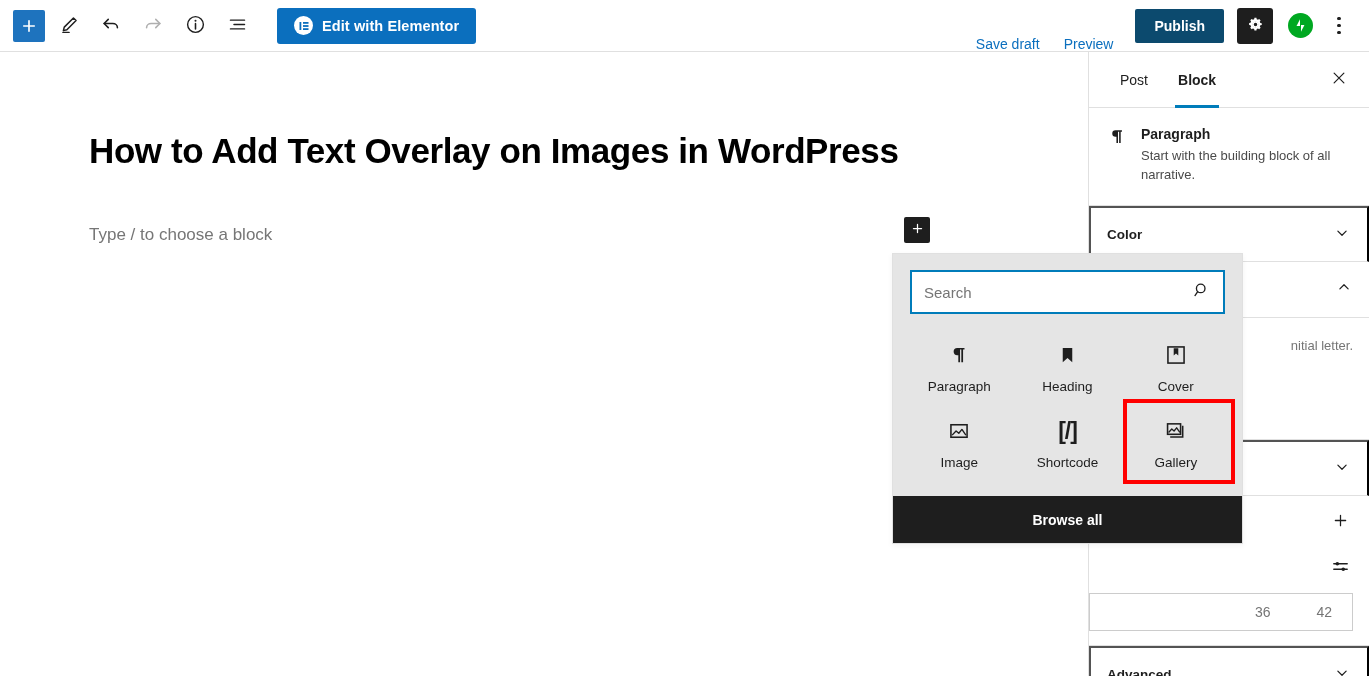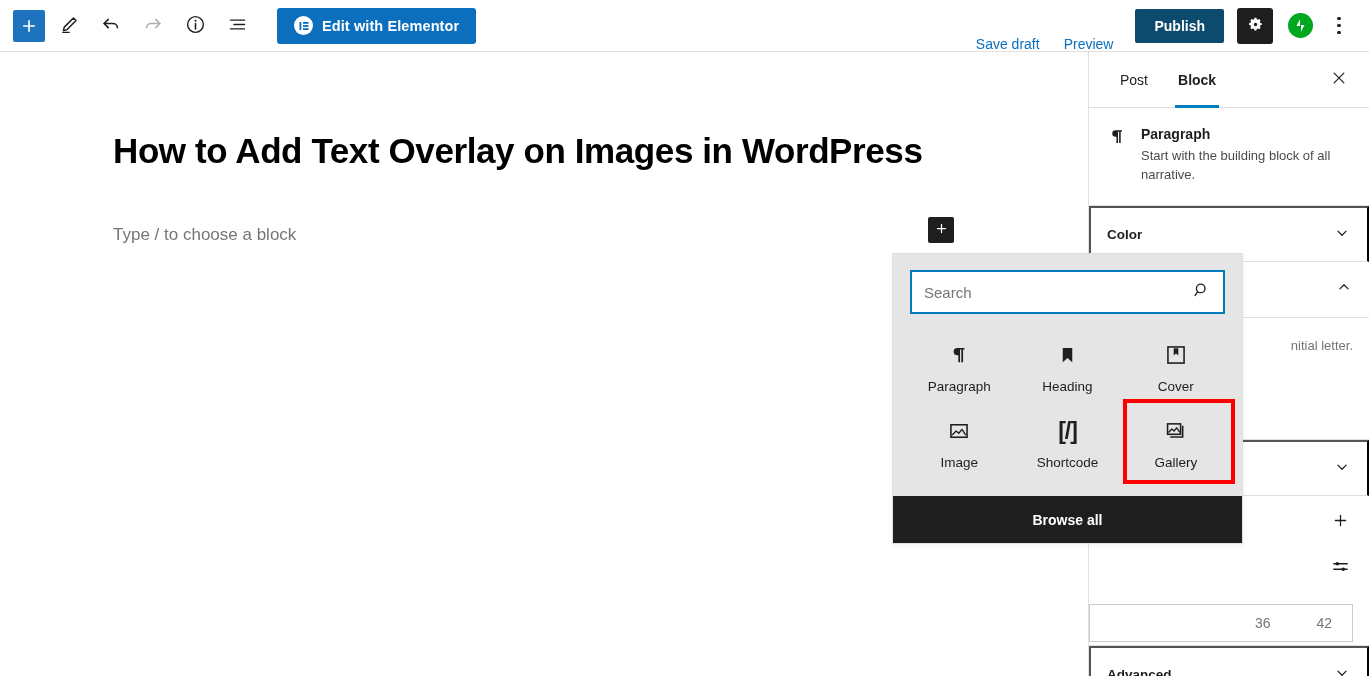--- a/index.html
+++ b/index.html
@@ -69,21 +69,21 @@
   .btn-kebab {
     margin-left: 5px; width: 32px; height: 36px; background: transparent;
     border: none; cursor: pointer; display: flex; flex-direction: column;
     align-items: center; justify-content: center; gap: 3.5px;
   }
   .kdot { width: 3.5px; height: 3.5px; border-radius: 50%; background: #1e1e1e; }
 
   
   .canvas {
     position: absolute; top: 52px; left: 0; width: 1088px; height: 624px;
-    background: #fff; overflow: hidden; margin-left: 24px;
+    background: #fff; overflow: hidden;
   }
   .post-title {
     position: absolute; left: 89px; top: 78px; width: 820px;
     font-size: 35px; line-height: 1.2; font-weight: bold;
     color: #000; letter-spacing: -0.4px;
   }
   .grammar-dot {
     position: absolute; left: 917px; top: 171px;
     width: 9px; height: 9px; border-radius: 50%; background: #08c79a;
   }
@@ -188,21 +188,21 @@
   }
   .sb-dropcap-text { font-size: 13px; color: #757575; }
 
   .sb-typo-tools {
     position: absolute; right: 16px; top: 0; display: flex; flex-direction: column;
     align-items: center; gap: 18px; padding-top: 12px;
   }
   .tool-btn { background: none; border: none; cursor: pointer; padding: 3px; display:flex; }
 
   .sb-size-box {
-    position: absolute; left: 0; right: 16px; bottom: 3px; height: 38px;
+    position: absolute; left: 0; right: 16px; bottom: 14px; height: 38px;
     border: 1px solid #ccc; display: flex; align-items: center;
   }
   .sb-size-num { font-size: 14px; color: #757575; }
   .sb-size-num.n1 { margin-left: 165px; }
   .sb-size-num.n2 { margin-left: 46px; }
 
   .caret { display: block; }
 </style>
 </head>
 <body>

